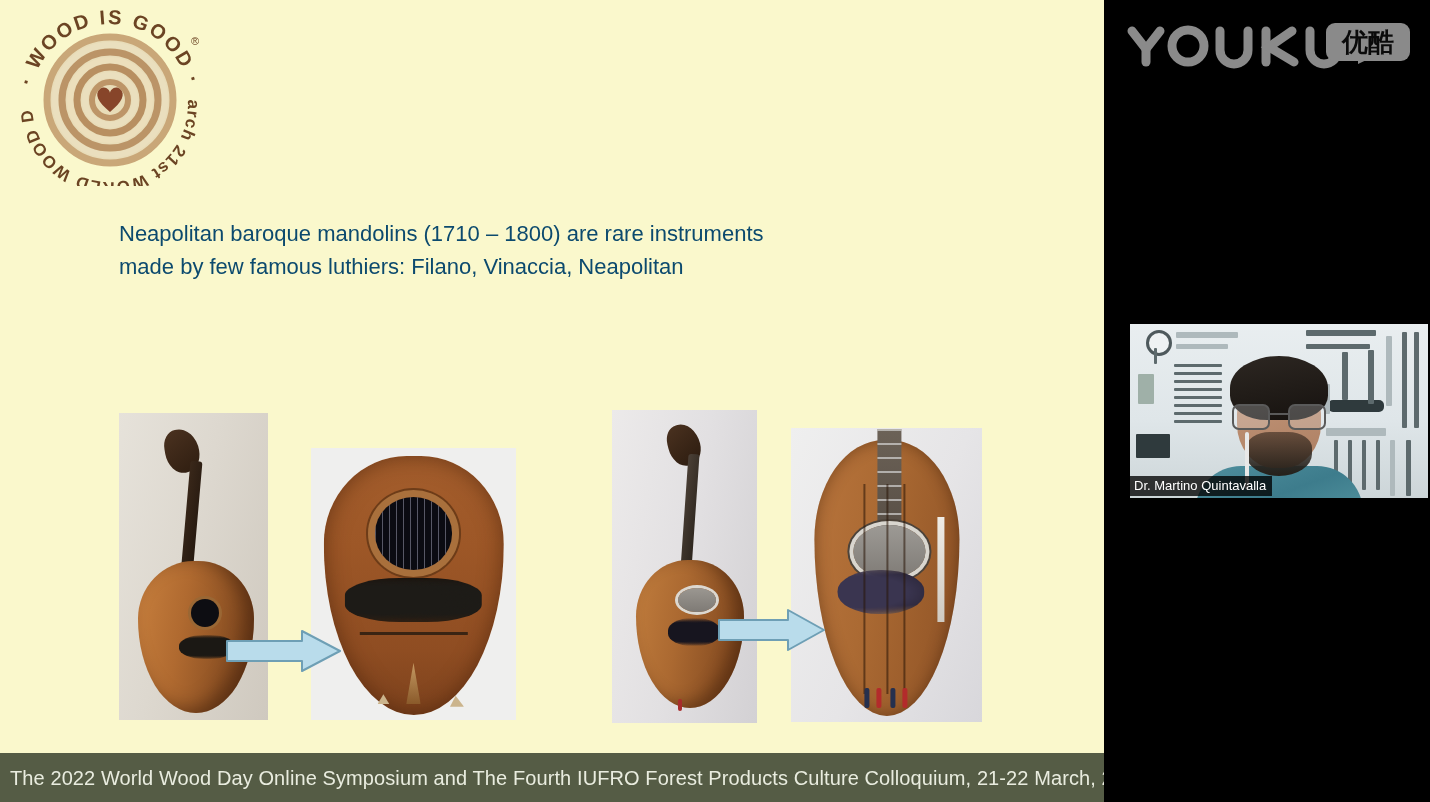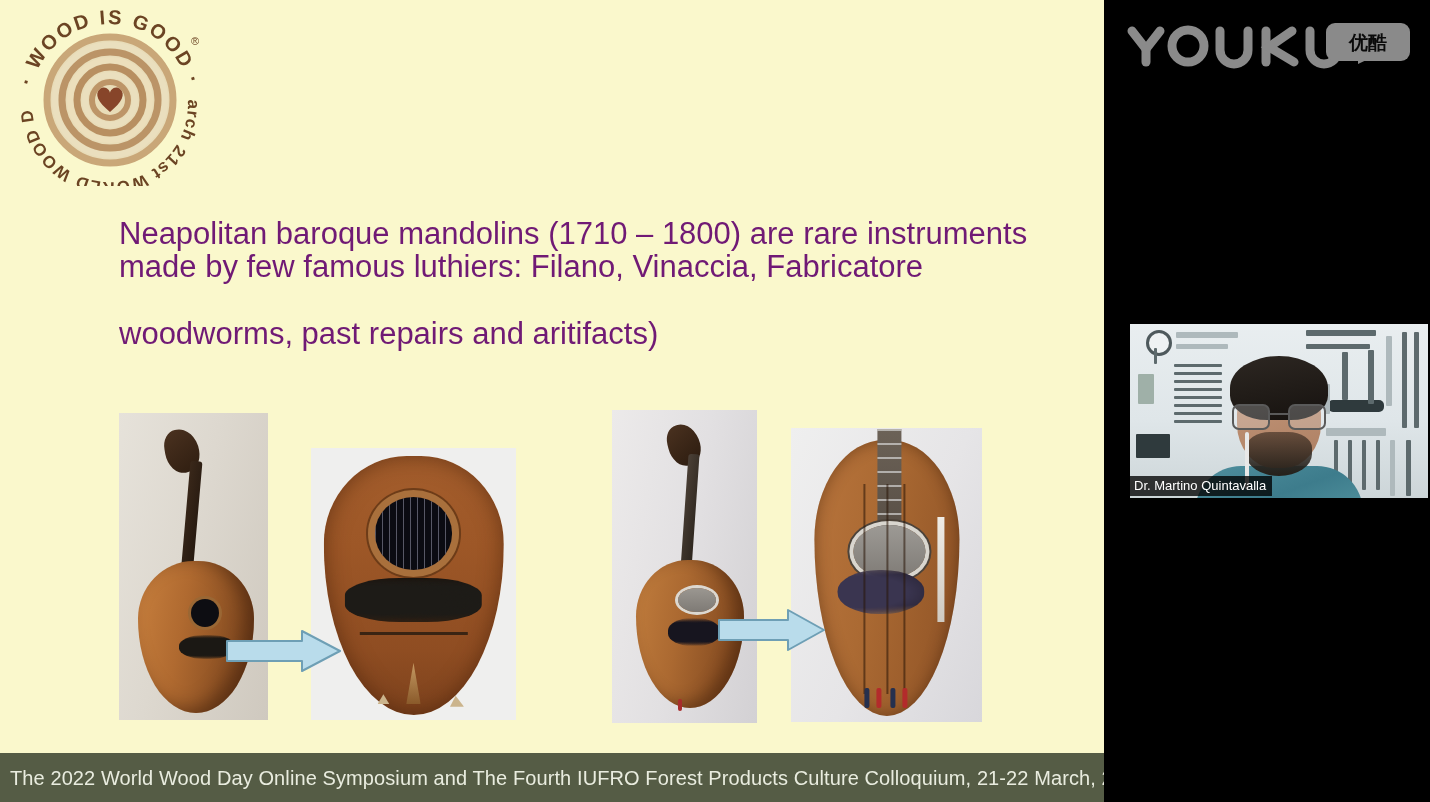--- a/index.html
+++ b/index.html
@@ -11,21 +11,21 @@
 
   
   .logo{position:absolute;left:8px;top:4px;width:204px;height:182px;}
   .logo svg{display:block;width:204px;height:182px;}
 
   
   .slide-title{position:absolute;left:236px;top:66px;font-size:42px;line-height:48px;color:#231f16;
     letter-spacing:.2px;font-weight:400;white-space:nowrap;}
 
   
-  .body-block{position:absolute;left:119px;width:900px;color:#701a75;font-size:31px;line-height:33px;}
+  .body-block{position:absolute;left:119px;width:900px;color:#0c4a6e;font-size:22px;line-height:33px;}
   .para1{top:217px;}
   .para2{top:317px;}
   .body-block .ln{display:block;white-space:nowrap;}
 
   
   .photo{position:absolute;overflow:hidden;}
   .ph1{left:119px;top:413px;width:149px;height:307px;}
   .ph2{left:311px;top:448px;width:205px;height:272px;}
   .ph3{left:612px;top:410px;width:145px;height:313px;}
   .ph4{left:791px;top:428px;width:191px;height:294px;}
@@ -161,25 +161,24 @@
         <text font-family="'Liberation Sans',sans-serif" font-size="17" font-weight="700" fill="#6b4423" letter-spacing="1.1">
           <textPath href="#arcBot" startOffset="50%" text-anchor="middle">March 21st WORLD WOOD DAY</textPath>
         </text>
         <text x="183" y="41" font-family="'Liberation Sans',sans-serif" font-size="11" fill="#6b4423">®</text>
       </svg>
     </div>
 
 
     <div class="body-block para1">
       <span class="ln">Neapolitan baroque mandolins (1710 – 1800) are rare instruments</span>
-      <span class="ln">made by few famous luthiers: Filano, Vinaccia, Fabricatore</span>
+      <span class="ln">made by few famous luthiers: Filano, Vinaccia, Neapolitan</span>
     </div>
 
     <div class="body-block para2">
-      <span class="ln">woodworms, past repairs and aritifacts)</span>
     </div>
 
     <div class="photo ph1">
       <div class="wall wall-a"></div>
       <div class="mandolin" style="position:absolute;inset:0;">
         <div class="head" style="left:46px;top:16px;width:34px;height:44px;
              background:linear-gradient(150deg,#4b3220,#2e1d10);transform:rotate(-10deg);"></div>
         <div class="neck" style="left:66px;top:48px;width:12px;height:126px;
              background:linear-gradient(95deg,#3a281a,#23170e);transform:rotate(5deg);"></div>
         <div class="bowl" style="left:19px;top:148px;width:116px;height:152px;
@@ -275,21 +274,21 @@
         <rect x="222" y="8" width="0" height="0" fill="none"></rect>
         <rect x="228" y="6" width="0" height="0"></rect>
         <g>
           <rect x="236" y="6" width="0" height="0"></rect>
         </g>
         <rect x="240" y="5" width="0" height="0"></rect>
       </svg>
     </div>
     <div style="position:absolute;left:222px;top:23px;width:84px;height:38px;background:#8a8a8a;border-radius:9px;">
       <div style="position:absolute;inset:0;display:flex;align-items:center;justify-content:center;
-                  color:#0a0a0a;font-size:19px;font-weight:700;font-family:'DejaVu Sans',sans-serif;line-height:1;">优酷</div>
+                  color:#0a0a0a;font-size:26px;font-weight:700;font-family:'DejaVu Sans',sans-serif;line-height:1;">优酷</div>
     </div>
 
     <div class="cam">
       <div class="camwrap">
         <div class="pegboard"></div>
 
         <div class="gauge" style="left:18px;top:8px;width:20px;height:20px;"></div>
         <div class="tool" style="left:26px;top:26px;width:3px;height:16px;"></div>
         <div class="tool light" style="left:48px;top:10px;width:62px;height:6px;"></div>
         <div class="tool light" style="left:48px;top:22px;width:52px;height:5px;"></div>

